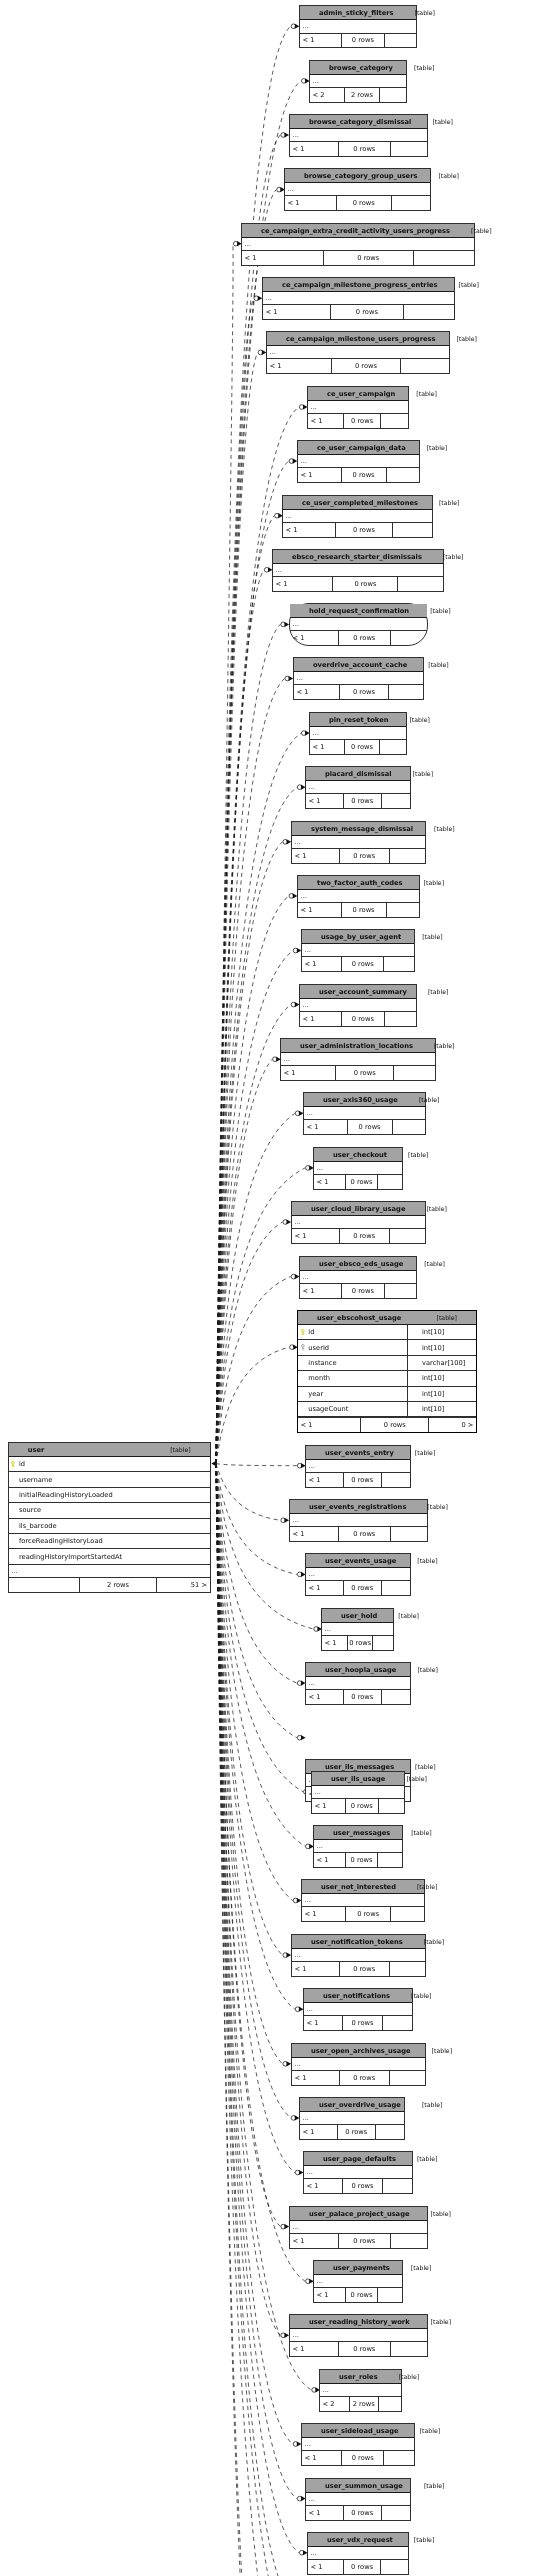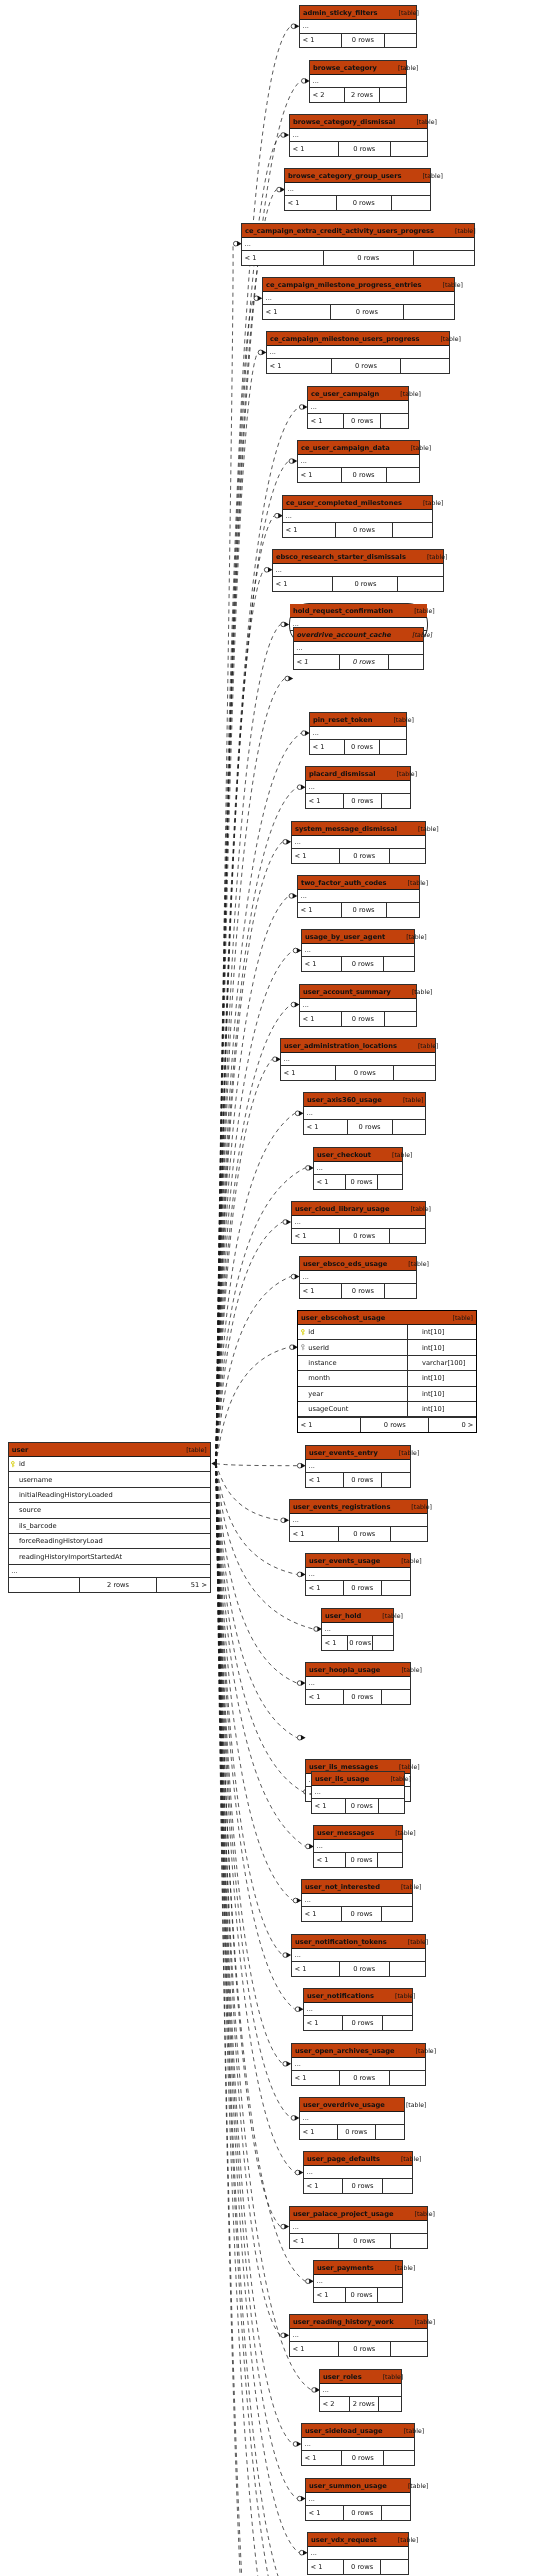--- a/index.html
+++ b/index.html
@@ -8,21 +8,21 @@
     font-family:"DejaVu Sans",sans-serif;color:#111;overflow:hidden;
   }
   #edges{position:absolute;left:0;top:0;z-index:0;}
   .tbox{
     position:absolute;z-index:1;background:#fff;
     border:1px solid #2f2f2f;box-sizing:border-box;
   }
   .tbox.focus{border:1.5px solid #000;}
   .thead{
     display:flex;justify-content:space-between;align-items:center;gap:21px;
-    height:13px;background:#c2410c;border-bottom:1px solid #1a1a1a;padding:0 3px;
+    height:13px;background:#a3a3a3;border-bottom:1px solid #1a1a1a;padding:0 19px;
   }
   .tname{font-weight:bold;font-size:6.7px;white-space:nowrap;}
   .ttype{font-size:6.2px;white-space:nowrap;}
   .tdots{height:12.4px;font-size:6.7px;padding:0 2.6px;display:flex;align-items:center;}
   .tfoot{display:flex;height:13.4px;border-top:0.5px solid #2f2f2f;font-size:6.7px;align-items:stretch;}
   .fl{flex:1.1;display:flex;align-items:center;padding:0 2.6px;white-space:nowrap;}
   .fc{flex:1.3;display:flex;align-items:center;justify-content:center;
       border-left:0.5px solid #2f2f2f;border-right:0.5px solid #2f2f2f;white-space:nowrap;}
   .fr{flex:0.8;display:flex;align-items:center;justify-content:flex-end;padding:0 2.6px;white-space:nowrap;}
   .crow{display:flex;align-items:center;height:14.4px;border-bottom:0.5px solid #2f2f2f;font-size:6.7px;}
@@ -416,21 +416,21 @@
     </div>
 
     <div class="tdots">...</div>
     <div class="tfoot">
       <span class="fl">&lt; 1</span>
       <span class="fc">0 rows</span>
       <span class="fr"></span>
     </div>
   </div>
 
-  <div class="tbox" style="left: 293px; top: 627px; width: 131px; font-style: italic;">
+  <div class="tbox" style="left: 293px; top: 657px; width: 131px;">
     <div class="thead">
       <span class="tname">overdrive_account_cache</span>
       <span class="ttype">[table]</span>
     </div>
 
     <div class="tdots">...</div>
     <div class="tfoot">
       <span class="fl">&lt; 1</span>
       <span class="fc">0 rows</span>
       <span class="fr"></span>
@@ -758,21 +758,21 @@
     </div>
 
     <div class="tdots">...</div>
     <div class="tfoot">
       <span class="fl">&lt; 1</span>
       <span class="fc">0 rows</span>
       <span class="fr"></span>
     </div>
   </div>
 
-  <div class="tbox" style="left: 301px; top: 1879px; width: 112px;">
+  <div class="tbox" style="left: 301px; top: 1879px; width: 124px;">
     <div class="thead">
       <span class="tname">user_not_interested</span>
       <span class="ttype">[table]</span>
     </div>
 
     <div class="tdots">...</div>
     <div class="tfoot">
       <span class="fl">&lt; 1</span>
       <span class="fc">0 rows</span>
       <span class="fr"></span>

